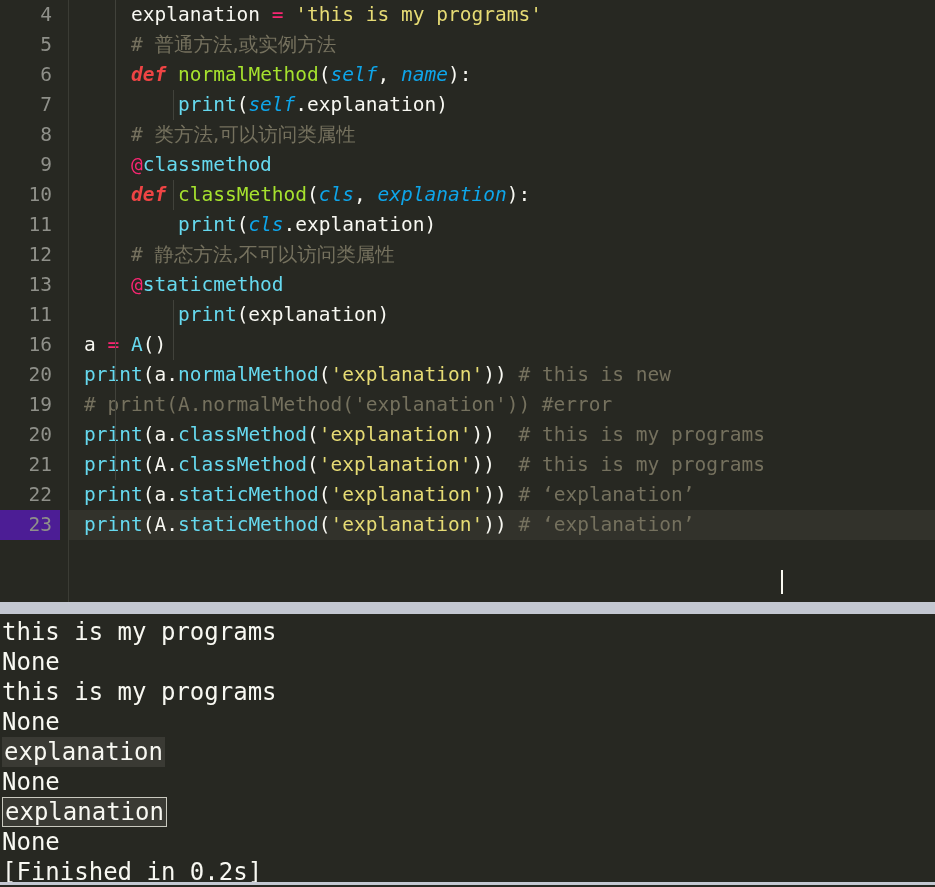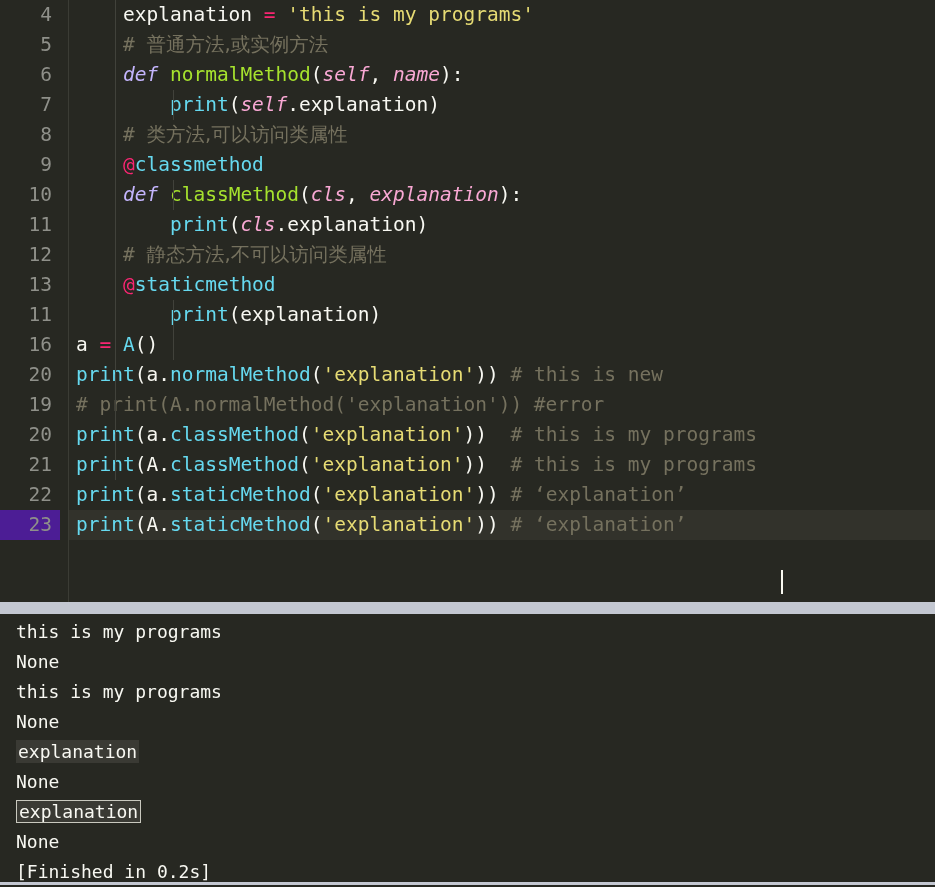--- a/index.html
+++ b/index.html
@@ -44,21 +44,21 @@
     color: #8f908a;
     font-size: 19.5px;
     user-select: none;
   }
   .code {
     position: absolute;
     left: 68px;
     top: 0;
     right: 0;
     height: 30px;
-    padding-left: 8px;
+    padding-left: 16px;
   }
   
   #gutter-rule {
     position: absolute;
     left: 68px;
     top: 0;
     width: 1px;
     height: 602px;
     background: #3b3c35;
     pointer-events: none;
@@ -69,23 +69,23 @@
     width: 1px;
     background: #41423b;
     pointer-events: none;
   }
 
   
   .t-plain   { color: #f8f8f2; }
   .t-op      { color: #f92672; }
   .t-str     { color: #e6db74; }
   .t-com     { color: #75715e; }
-  .t-kw      { color: #c4b5fd; font-style: italic; }
+  .t-kw      { color: #ef4444; font-style: italic; font-weight: bold; }
   .t-fn      { color: #a6e22e; }
-  .t-param   { color: #f9a8d4; font-style: italic; }
+  .t-param   { color: #0ea5e9; font-style: italic; }
   .t-decoat  { color: #f92672; }
   .t-builtin { color: #66d9ef; }
   .t-class   { color: #66d9ef; }
   .t-attr    { color: #66d9ef; }
   .t-cjk     { color: #75715e; font-family: "DejaVu Sans", "Liberation Sans", sans-serif; margin-top: 21px; }
 
   #caret {
     position: absolute;
     width: 2px;
     height: 24px;
@@ -107,24 +107,24 @@
     width: 935px;
     height: 271px;
     background: #272822;
     overflow: hidden;
     padding-top: 3px;
     box-sizing: border-box;
   }
   .out-line {
     height: 30px;
     line-height: 30px;
-    font-size: 18px;
+    font-size: 24px;
     white-space: pre;
     color: #f8f8f2;
-    padding-left: 16px;
+    padding-left: 2px;
   }
   .out-line .hl-fill {
     background: #3a3a34;
     padding: 1px 2px;
   }
   .out-line .hl-box {
     background: #3a3a34;
     border: 1px solid #c9c9bf;
     padding: 0px 2px;
   }

